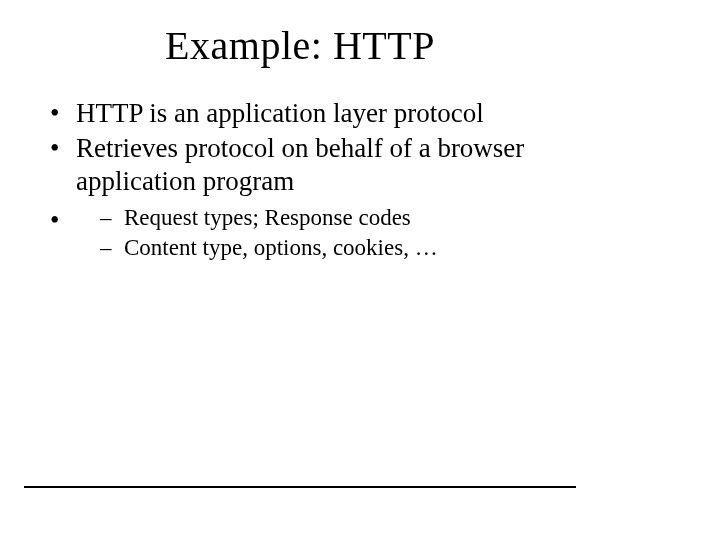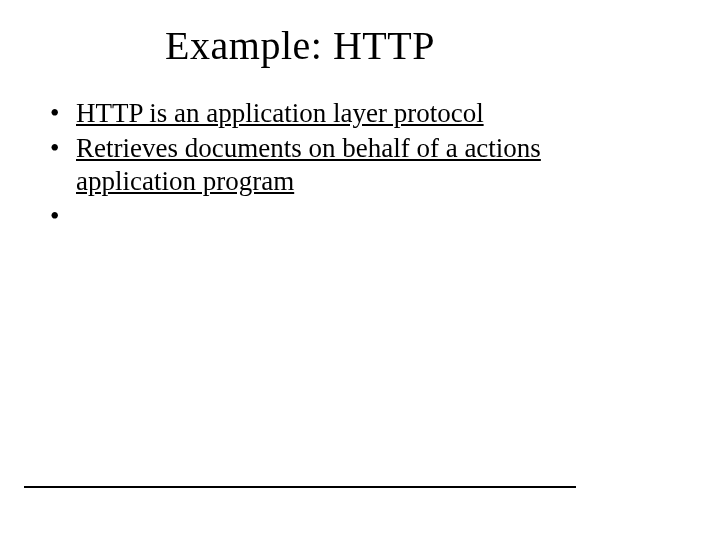--- a/index.html
+++ b/index.html
@@ -31,21 +31,20 @@
   }
   ul.level1 {
     list-style: none;
     margin: 0;
     padding: 0;
   }
   ul.level1 > li {
     position: relative;
     padding-left: 30px;
     margin: 0 0 2px 0;
-    text-decoration: underline;
   }
   ul.level1 > li::before {
     content: "•";
     position: absolute;
     left: 4px;
     top: 0;
     font-size: 27px;
     line-height: 1.22;
   }
   ul.level2 {
@@ -75,20 +74,24 @@
 </style>
 </head>
 <body>
 
 <div class="slide">
   <div class="title">Example:  HTTP</div>
 
   <div class="body">
     <ul class="level1">
       <li><span>HTTP is an application layer protocol</span></li>
-      <li><span>Retrieves documents on behalf of a actions application program</span></li>
+      <li><span>Retrieves protocol on behalf of a browser application program</span></li>
       <li>
+        <ul class="level2">
+          <li><span>Request types;  Response codes</span></li>
+          <li><span>Content type, options, cookies, …</span></li>
+        </ul>
       </li>
     </ul>
   </div>
 
   <div class="rule"></div>
 </div>
 
 </body></html>

